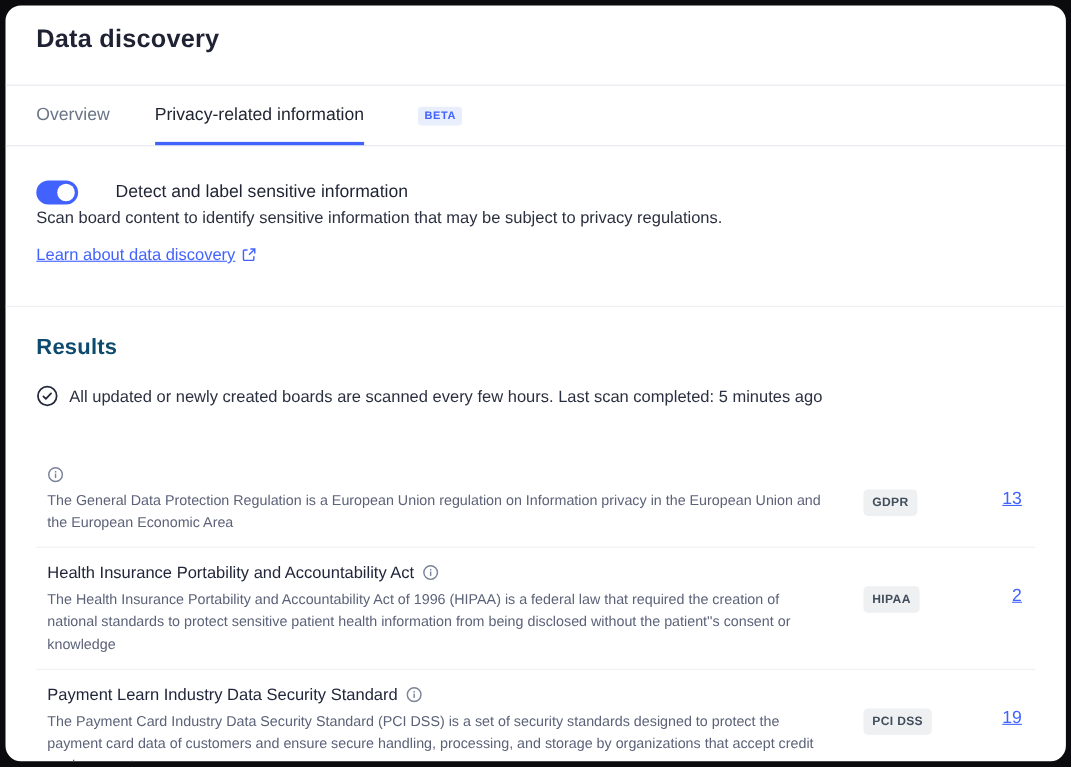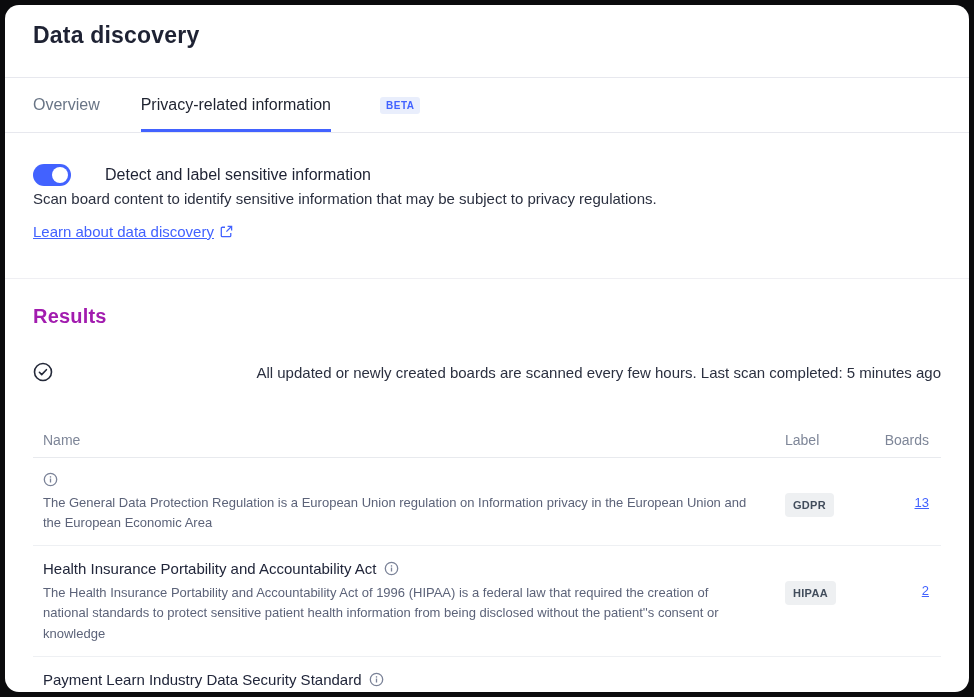--- a/index.html
+++ b/index.html
@@ -44,22 +44,22 @@
   .settings-desc { margin-top:4px; font-size:15px; color:#2b3040; }
   .learn-link-row { margin-top:16px; }
   .learn-link {
     font-size:15px; color:var(--accent,#4262ff); text-decoration:underline;
     display:inline-flex; align-items:center; gap:6px;
   }
   .ext-icon { width:13px; height:13px; color:var(--accent,#4262ff); }
   .section-divider { border:none; border-top:1px solid #efeff3; margin:37px 0 0; }
   
   .results { padding:0 28px; }
-  .results-heading { margin-top:26px; font-size:20px; font-weight:700; color:#a21caf; letter-spacing:.2px; }
-  .scan-row { margin-top:34px; display:flex; align-items:center; gap:10px;justify-content:space-between; }
+  .results-heading { margin-top:26px; font-size:20px; font-weight:700; color:#0c4a6e; letter-spacing:.2px; }
+  .scan-row { margin-top:22px; display:flex; align-items:center; gap:10px; }
   .check-icon { width:20px; height:20px; flex:0 0 auto; color:#242939; }
   .scan-text { font-size:15px; color:#2b3040; }
   
   .table { margin-top:40px; }
   .thead {
     display:grid; grid-template-columns:1fr 120px 65px; align-items:center;
     height:36px; border-bottom:1px solid #e8eaee;
   }
   .th { font-size:14px; color:#7e8698; }
   .th-name { padding-left:10px; }
@@ -75,21 +75,21 @@
   .row-title { font-size:15px; color:#21263a; }
   .info-icon { width:15px; height:15px; color:#7b8398; flex:0 0 auto; cursor:pointer; }
   .row-desc { margin-top:6px; font-size:13px; line-height:1.55; color:#5c6379; max-width:720px; }
   .cell-label { padding-left:29px; margin-top:21px; }
   .label-badge {
     display:inline-block; background:var(--badge_bg,#eef0f2); color:#424d5c;
     font-size:11px; font-weight:700; letter-spacing:.3px; padding:6px 8px; border-radius:4px;
     white-space:nowrap;
   }
   .cell-boards { text-align:right; padding-right:12px; margin-top:21px; }
-  .boards-link { font-size:13px; color:var(--accent,#4262ff); text-decoration:underline; }
+  .boards-link { font-size:16px; color:var(--accent,#4262ff); text-decoration:underline; }
 </style>
 </head>
 <body>
 
 <div class="card">
 
   <header class="card-header">
     <h1 class="page-title">Data discovery</h1>
   </header>
 
@@ -138,25 +138,20 @@
 
     <div class="scan-row">
       <svg class="check-icon" viewBox="0 0 20 20">
         <circle cx="10" cy="10" r="8.5" fill="none" stroke="currentColor" stroke-width="1.6"></circle>
         <path d="M6.4 10.3l2.3 2.3 4.7-4.9" fill="none" stroke="currentColor" stroke-width="1.6" stroke-linecap="round" stroke-linejoin="round"></path>
       </svg>
       <span class="scan-text">All updated or newly created boards are scanned every few hours. Last scan completed: 5 minutes ago</span>
     </div>
 
     <div class="table">
-      <div class="thead">
-        <span class="th th-name">Name</span>
-        <span class="th th-label">Label</span>
-        <span class="th th-boards">Boards</span>
-      </div>
 
         <div class="trow">
           <div class="cell-name">
             <div class="row-title-line">
               <svg class="info-icon" viewBox="0 0 16 16">
                 <circle cx="8" cy="8" r="6.6" fill="none" stroke="currentColor" stroke-width="1.4"></circle>
                 <rect x="7.3" y="7" width="1.4" height="4.2" fill="currentColor"></rect>
                 <rect x="7.3" y="4.5" width="1.4" height="1.5" fill="currentColor"></rect>
               </svg>
             </div>

